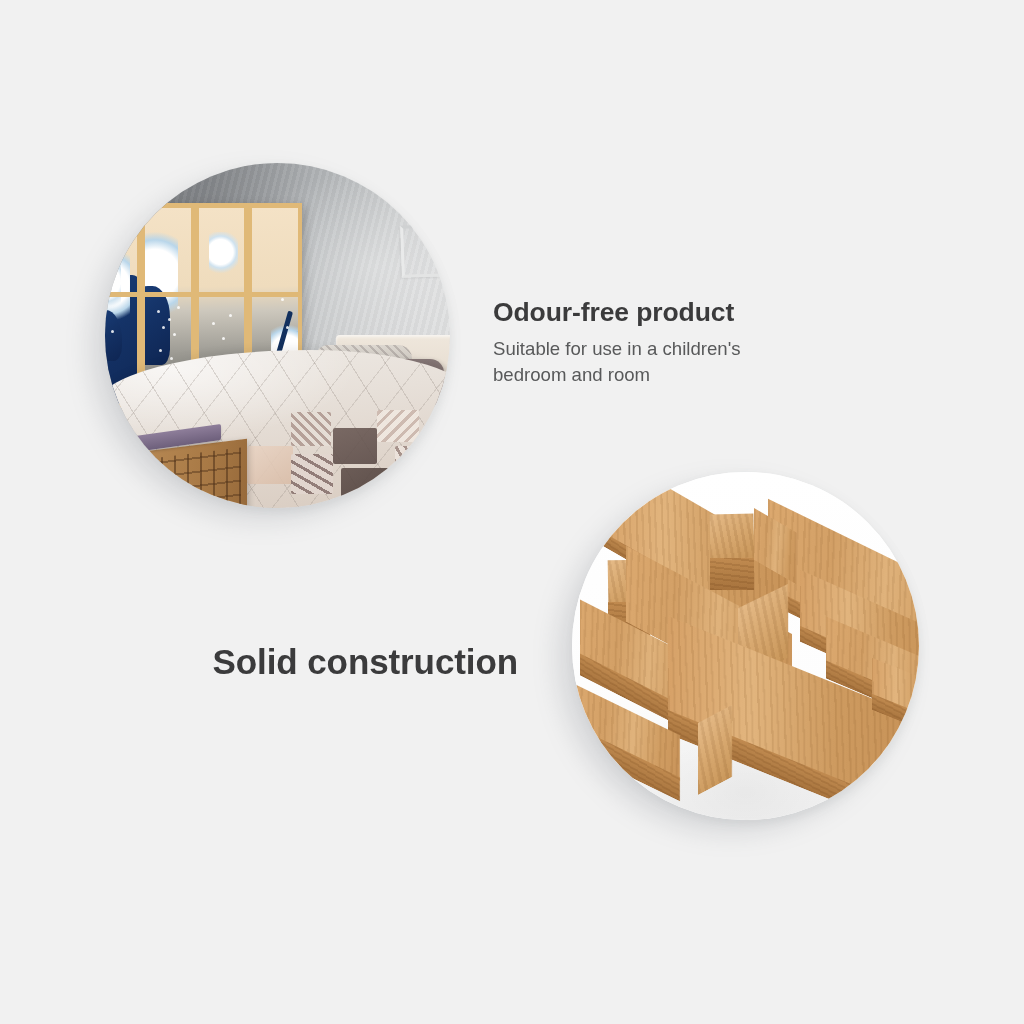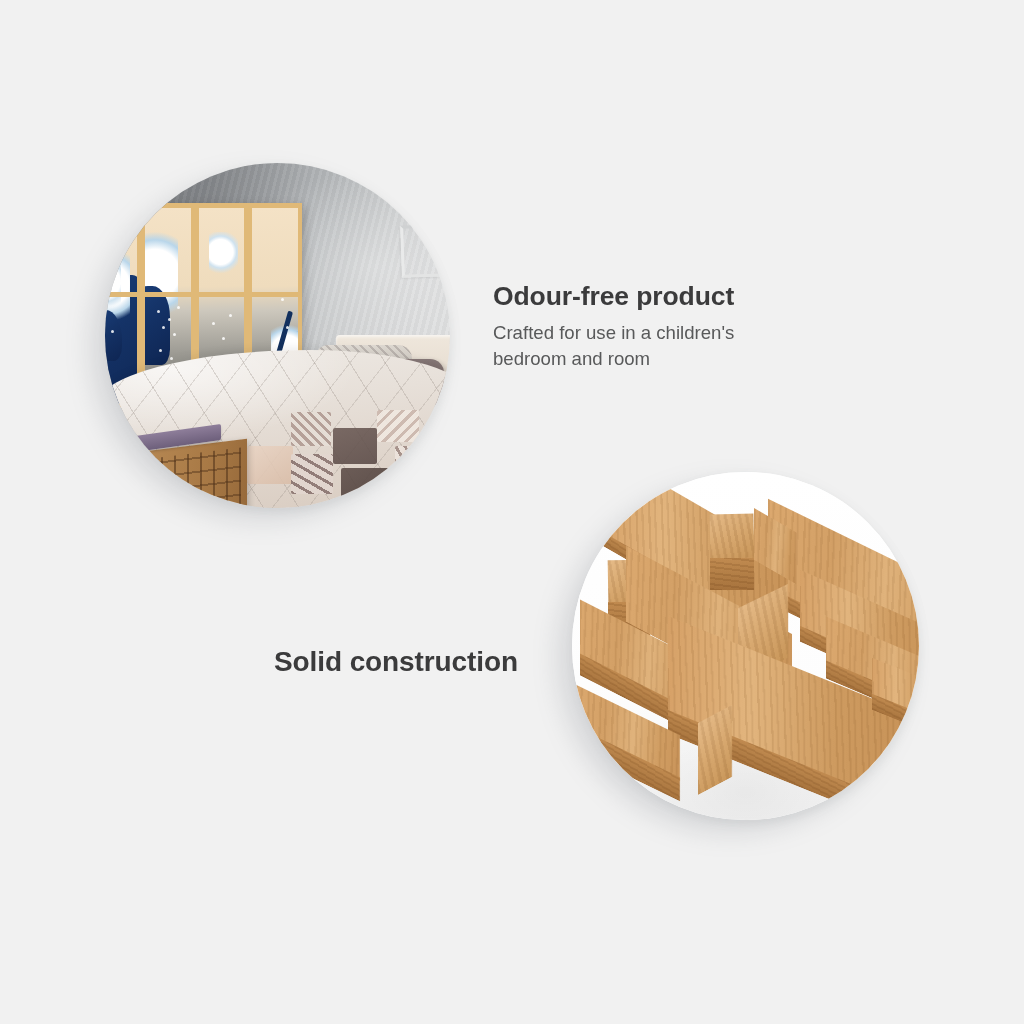--- a/index.html
+++ b/index.html
@@ -295,21 +295,21 @@
     color: #3b3b3c;
     letter-spacing: -0.1px;
   }
   .feature-desc {
     color: #58595a;
     font-weight: normal;
   }
 
   #text-odour {
     left: 493px;
-    top: 280px;
+    top: 296px;
     width: 360px;
     text-align: left;
   }
   #text-odour .feature-title {
     font-size: 26.5px;
     line-height: 32px;
     margin: 0 0 8px 0;
   }
   #text-odour .feature-desc {
     font-size: 18.6px;
@@ -317,21 +317,21 @@
     margin: 0;
   }
 
   #text-solid {
     left: 140px;
     top: 646px;
     width: 378px;
     text-align: right;
   }
   #text-solid .feature-title {
-    font-size: 28px;
+    font-size: 35px;
     line-height: 32px;
     margin: 0 0 8px 0;
   }
   #text-solid .feature-desc {
     font-size: 18.6px;
     line-height: 26px;
     margin: 0;
   }
 </style>
 </head>
@@ -549,21 +549,21 @@
                   transform:skewY(22deg);">
         <div class="face wood-front"></div>
       </div>
 
     </div>
   </div>
 
   <div class="text-block" id="text-odour">
     <p class="feature-title">Odour-free product</p>
     <p class="feature-desc">
-      <span>Crafted for use in a children's</span><br>
+      <span>Suitable for use in a children's</span><br>
       <span>bedroom and room</span>
     </p>
   </div>
 
   <div class="text-block" id="text-solid">
     <p class="feature-title">Solid construction</p>
   </div>
 
 </div>
 

